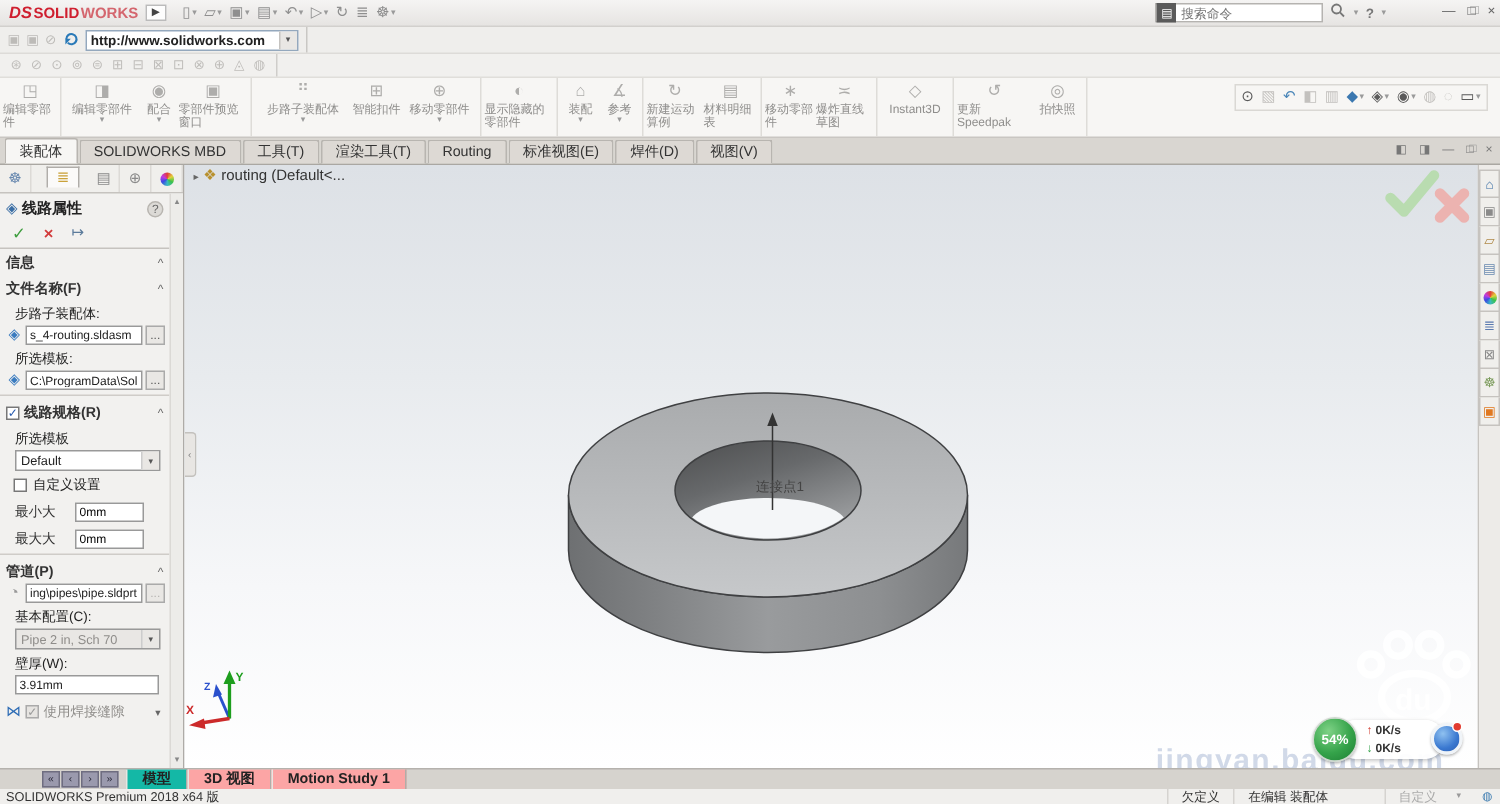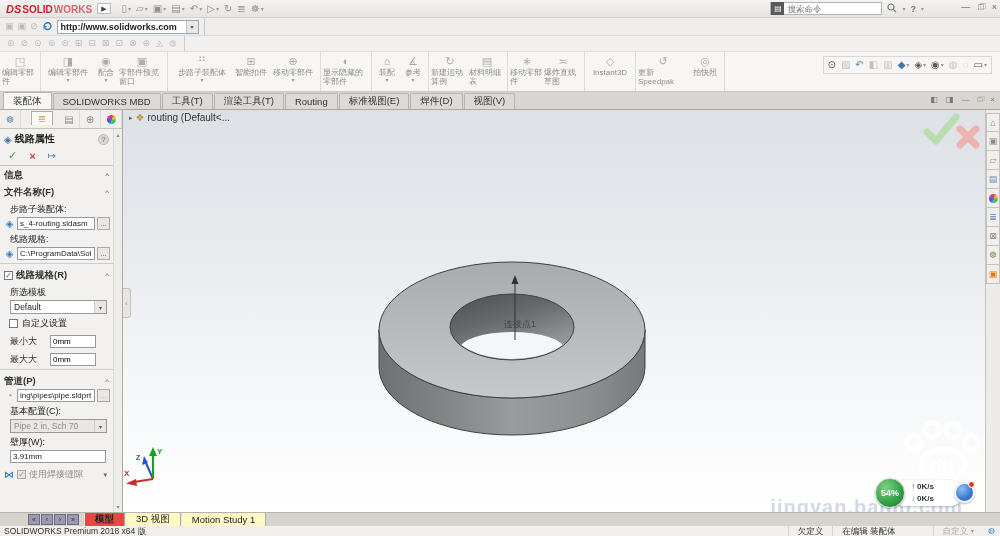--- a/index.html
+++ b/index.html
@@ -127,29 +127,29 @@
 
   
   .taskpane { width:15px; background:#edebe8; border-left:1px solid #c6c3bf; display:flex; flex-direction:column; padding-top:3px; }
   .tp-cell { height:19px; border:1px solid #c6c3bf; border-top:none; display:flex; align-items:center; justify-content:center; font-size:9px; background:#f0efec; }
   .tp-cell:first-child { border-top:1px solid #c6c3bf; }
 
   
   .bottomtabs { position:absolute; top:512px; left:0; right:0; height:14px; background:#d6d3ce; border-top:1px solid #b5b2ad; display:flex; align-items:center; }
   .bt-nav { display:flex; gap:1px; margin:0 5px 0 28px; }
   .bt-btn { width:12px; height:11px; background:#9a99ad; border:1px solid #6e6d80; color:#2a2a3a; font-size:7px; line-height:1; display:flex; align-items:center; justify-content:center; }
-  .bt-tab { height:13px; padding:0 10px; display:flex; align-items:center; font-size:9.5px; color:#222; background:#fef9c3; border-right:1px solid #b0ada8; border-left:1px solid #e8e6e2; white-space:nowrap; }
-  .bt-tab.active { background:#ef4444; font-weight:bold; }
+  .bt-tab { height:13px; padding:0 10px; display:flex; align-items:center; font-size:9.5px; color:#222; background:#fca5a5; border-right:1px solid #b0ada8; border-left:1px solid #e8e6e2; white-space:nowrap;font-weight:bold; }
+  .bt-tab.active { background:#14b8a6; font-weight:bold; }
 
   
   .statusbar { position:absolute; top:526px; left:0; right:0; height:10px; background:#f0efed; font-size:8.5px; color:#333; display:flex; align-items:center; line-height:10px; }
   .sb-left { padding-left:4px; flex:1; white-space:nowrap; }
   .sb-item { padding:0 9px; border-left:1px solid #d5d3d0; height:100%; display:flex; align-items:center; white-space:nowrap; }
   .sb-gap { width:28px; }
-  .sb-custom { color:#aaa; gap:3px;justify-content:center; }
+  .sb-custom { color:#aaa; gap:13px;justify-content:center; }
   .sb-globe { color:#3a7ab0; font-size:8px; padding:0 5px; }
 </style>
 </head>
 <body>
 
 <div class="app">
 
   <div class="titlebar">
     <div class="logo">
       <span class="logo-mark">DS</span>
@@ -437,21 +437,21 @@
         <div class="sec-h">
           <span>文件名称(F)</span>
           <span class="chev">^</span>
         </div>
         <div class="fld-lb">步路子装配体:</div>
         <div class="inp-row">
           <span class="inp-ic">◈</span>
           <input class="txt" value="s_4-routing.sldasm" style="">
           <span class="browse">...</span>
         </div>
-        <div class="fld-lb">线路规格:</div>
+        <div class="fld-lb">所选模板:</div>
         <div class="inp-row">
           <span class="inp-ic">◈</span>
           <input class="txt" value="C:\ProgramData\Solic" style="">
           <span class="browse">...</span>
         </div>
         <div class="divider"></div>
         <div class="sec-h">
           <span class="chk on">✓</span>
           <span>线路规格(R)</span>
           <span class="chev">^</span>

